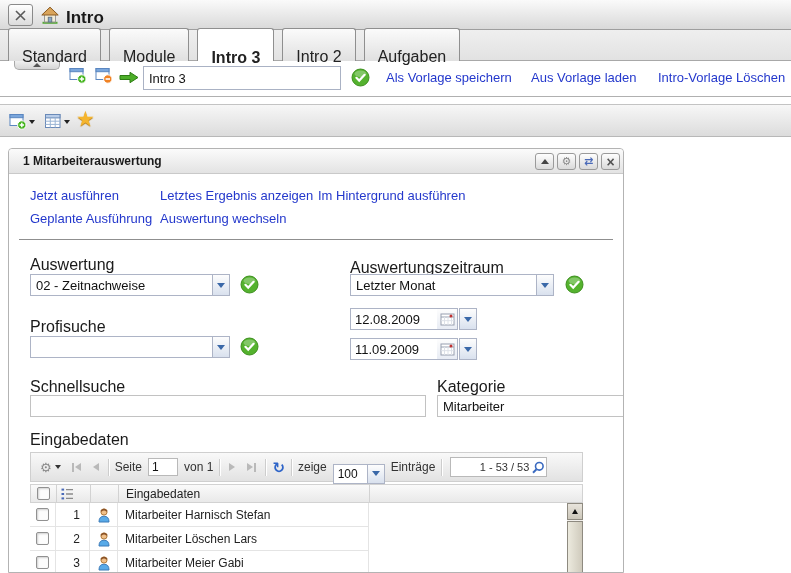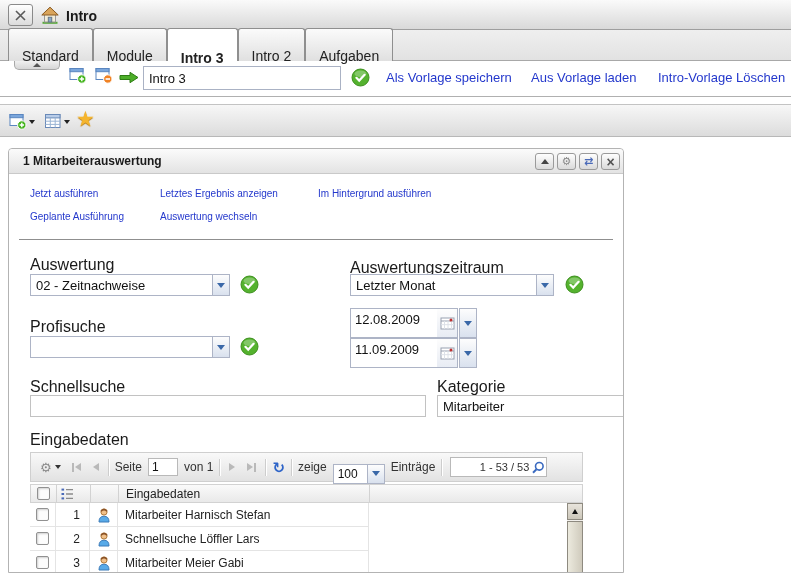--- a/index.html
+++ b/index.html
@@ -16,33 +16,33 @@
     border-bottom:1px solid #9e9e9e;
     display:flex; align-items:center;
   }
   .xbtn {
     position:absolute; left:8px; top:4px; width:25px; height:22px;
     border:1px solid #8a8a8a; border-radius:3px;
     background:linear-gradient(#ffffff,#dcdcdc);
     display:flex; align-items:center; justify-content:center; cursor:pointer;
   }
   .home { position:absolute; left:40px; top:5px; width:20px; height:20px; }
-  .wtitle { position:absolute; left:66px; top:8px; font-size:14px; font-weight:bold; color:#1a1a1a;text-align:right; }
+  .wtitle { position:absolute; left:66px; top:8px; font-size:17px; font-weight:bold; color:#1a1a1a;text-align:right; }
   
   .tabstrip {
     position:absolute; left:0; top:30px; width:791px; height:31px;
     background:linear-gradient(#efefef,#e2e2e2);
     border-bottom:1px solid #a8a8a8;
     display:flex; align-items:flex-end; padding-left:8px;
   }
   .tab {
-    position:relative; bottom:-1px; height:24px; margin-right:0; padding:16px 13px;
+    position:relative; bottom:-1px; height:24px; margin-right:8px; padding:16px 13px;
     border:1px solid #8f8f8f; border-bottom:none; border-radius:3px 3px 0 0;
     background:linear-gradient(#fbfbfb,#e0e0e0);
-    font-size:14px; color:#222; line-height:23px; cursor:pointer; z-index:1;
+    font-size:16px; color:#222; line-height:23px; cursor:pointer; z-index:1;
   }
   .tab.active {
     height:27px; line-height:26px; font-weight:bold; background:#fff; z-index:2;
   }
   
   .introbar {
     position:absolute; left:0; top:61px; width:791px; height:36px;
     background:#fff; border-bottom:1px solid #b0b0b0;
   }
   .grip {
@@ -98,36 +98,36 @@
     display:flex; align-items:center; justify-content:center; cursor:pointer;
     font-size:11px; color:#555; padding:0;
     font-family:"Liberation Sans","DejaVu Sans",sans-serif;
   }
   .tri-up { width:0; height:0; border-left:4px solid transparent; border-right:4px solid transparent; border-bottom:5px solid #444; }
   .g-gear { color:#8a8a8a; font-size:11px; }
   .g-swap { color:#4a6ab8; font-size:11px; font-weight:bold; }
   .g-close { color:#555; font-size:14px; font-weight:bold; line-height:1; }
   .panel-bd { position:relative; height:399px; background:#fff; }
   
-  .plink { position:absolute; font-size:10px; color:#2438cc; text-decoration:none; cursor:pointer; white-space:nowrap; }
+  .plink { position:absolute; font-size:13px; color:#2438cc; text-decoration:none; cursor:pointer; white-space:nowrap; }
   .sepline { position:absolute; left:10px; right:10px; top:65px; height:1px; background:#8f8f8f; }
   
   .flabel { position:absolute; font-size:16px; color:#1a1a1a; white-space:nowrap; }
   .combo {
     position:absolute; height:22px; border:1px solid #adb4c6; background:#fff;
     display:flex; cursor:pointer;
   }
   .combo-text { flex:1; padding:3px 5px; font-size:13px; color:#111; overflow:hidden; white-space:nowrap; }
   .trigger {
     width:17px; border-left:1px solid #adb4c6;
     background:linear-gradient(#fdfdfd,#d9e1ee);
     display:flex; align-items:center; justify-content:center;
   }
   .dn { width:0; height:0; border-left:4px solid transparent; border-right:4px solid transparent; border-top:5px solid #3a68a8; }
-  .datefield { position:absolute; display:flex; height:30px; }
+  .datefield { position:absolute; display:flex; height:22px; }
   .df-box { display:flex; width:108px; border:1px solid #adb4c6; background:#fff; }
   .df-text { flex:1; padding:3px 4px; font-size:13px; color:#111; white-space:nowrap; }
   .cal-btn { width:20px; display:flex; align-items:center; justify-content:center; cursor:pointer; background:linear-gradient(#fdfdfd,#e8ecf4); }
   .df-dd {
     width:18px; margin-left:1px; border:1px solid #adb4c6;
     background:linear-gradient(#fdfdfd,#d9e1ee);
     display:flex; align-items:center; justify-content:center; cursor:pointer;
   }
   .tinput {
     position:absolute; height:22px; border:1px solid #c2c2c2; background:#fff;
@@ -477,21 +477,21 @@
             <div class="checkbox"></div>
           </div>
         <div class="gc c-num">2</div>
         <div class="gc c-ico">
           <svg width="16" height="16" viewBox="0 0 16 16">
             <path d="M3,15 Q3,9.2 8,9.2 Q13,9.2 13,15 Z" fill="#58aae8" stroke="#3a7ab8"></path>
             <circle cx="8" cy="5" r="3.1" fill="#f0c08a" stroke="#b07a3a"></circle>
             <path d="M5,4.2 Q8,1.2 11,4.2" fill="none" stroke="#8a5226" stroke-width="1.6"></path>
           </svg>
         </div>
-        <div class="gc c-txt">Schnellsuche Löffler Lars</div>
+        <div class="gc c-txt">Mitarbeiter Löschen Lars</div>
       </div>
 
       <div class="grid-row" style="top:377px">
         <div class="gc c-cb">
             <div class="checkbox"></div>
           </div>
         <div class="gc c-num">3</div>
         <div class="gc c-ico">
           <svg width="16" height="16" viewBox="0 0 16 16">
             <path d="M3,15 Q3,9.2 8,9.2 Q13,9.2 13,15 Z" fill="#58aae8" stroke="#3a7ab8"></path>

